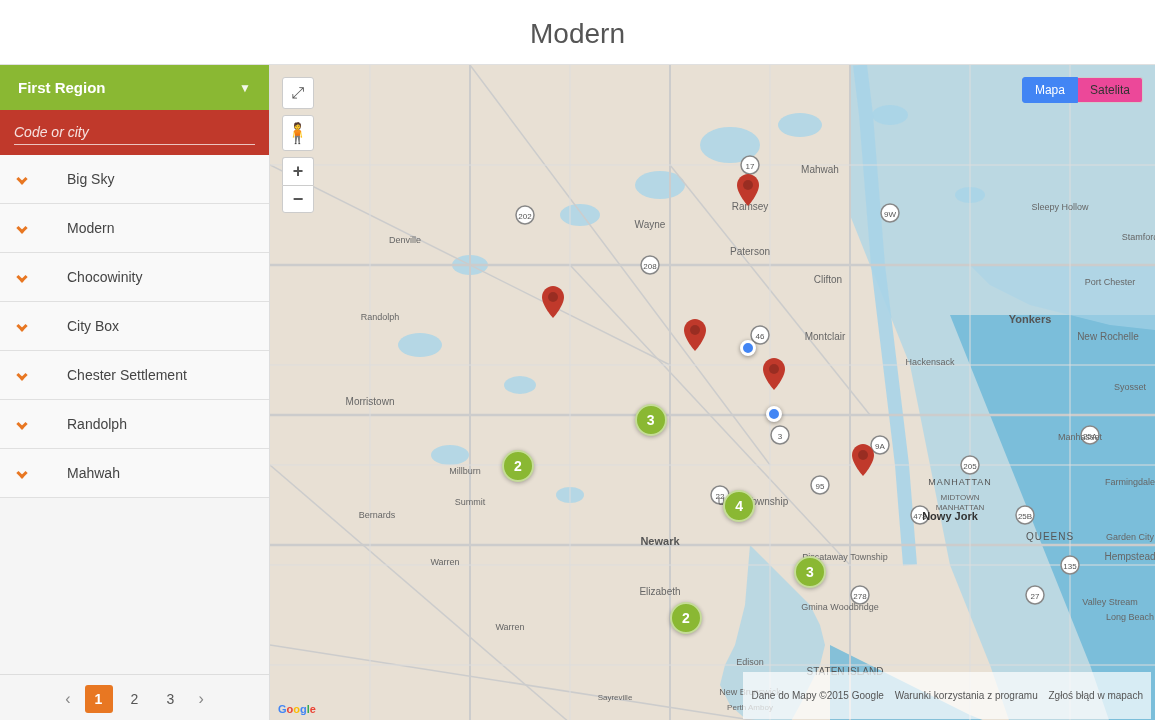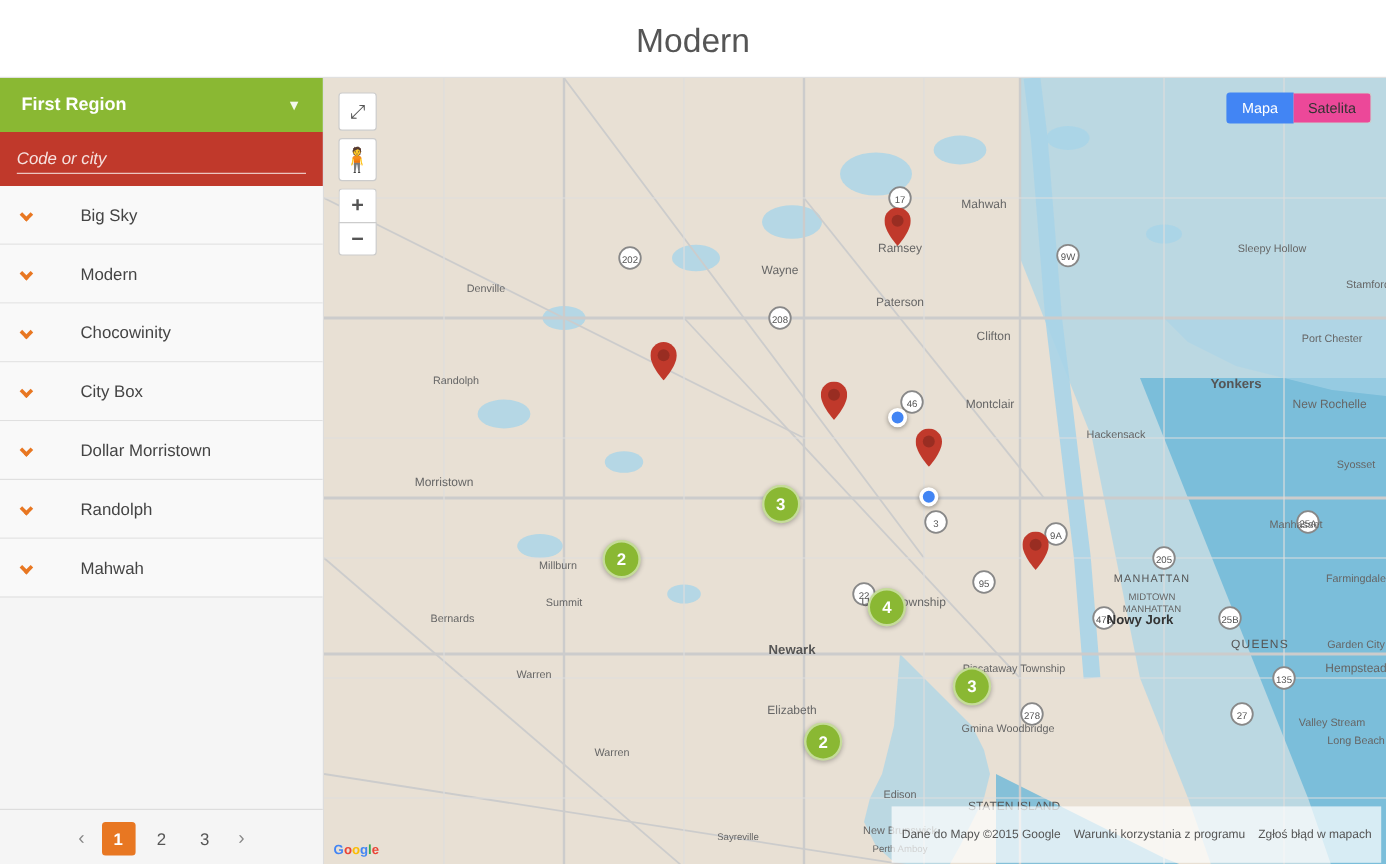--- a/index.html
+++ b/index.html
@@ -303,21 +303,21 @@
         <div class="city-item">
           <span class="bullet"></span>
           <span>Chocowinity</span>
         </div>
         <div class="city-item">
           <span class="bullet"></span>
           <span>City Box</span>
         </div>
         <div class="city-item">
           <span class="bullet"></span>
-          <span>Dollar Morristown</span>
+          <span>Chester Settlement</span>
         </div>
         <div class="city-item">
           <span class="bullet"></span>
           <span>Randolph</span>
         </div>
         <div class="city-item">
           <span class="bullet"></span>
           <span>Mahwah</span>
         </div>
       </div>

